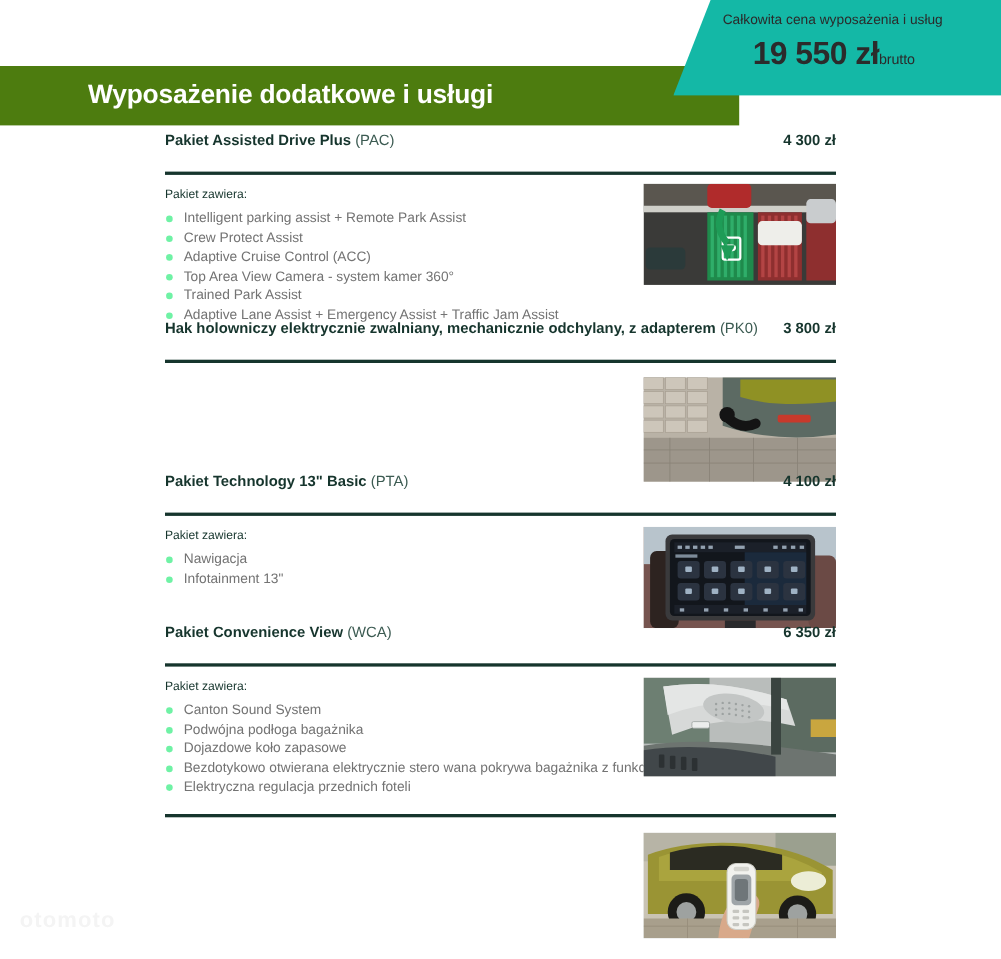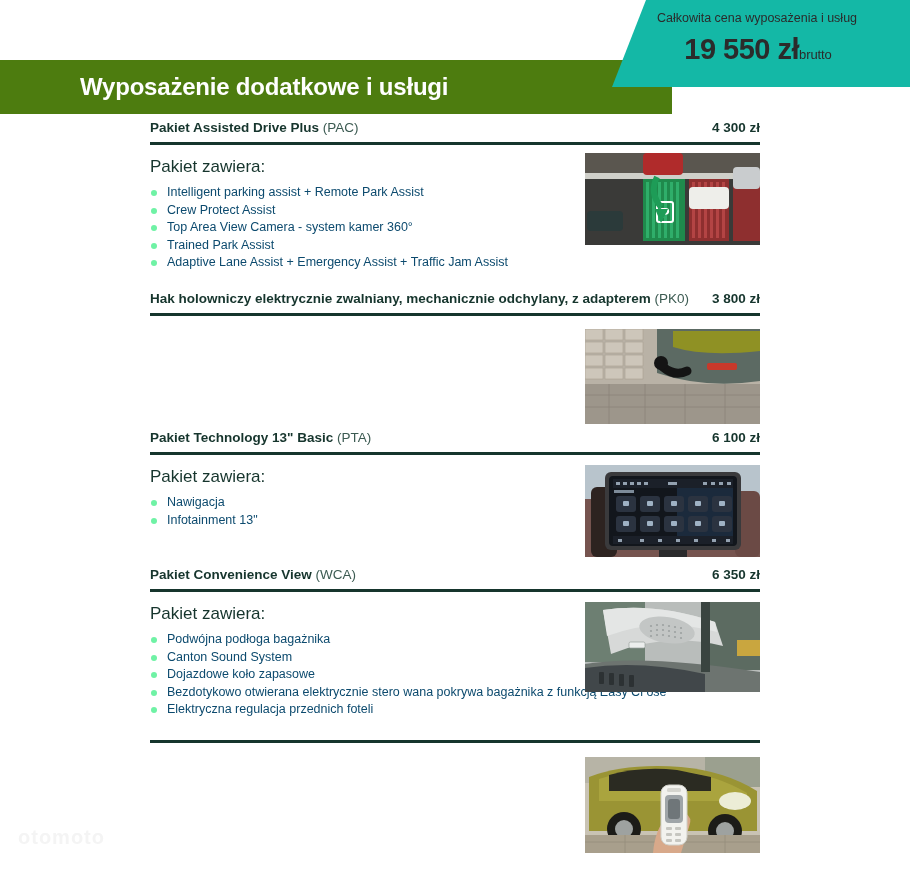--- a/index.html
+++ b/index.html
@@ -93,21 +93,21 @@
     width: 910px;
   }
   .section {
     position: relative;
     margin: 0 75px 0 75px;
   }
   .section-head {
     display: flex;
     align-items: baseline;
     justify-content: space-between;
-    padding-bottom: 6px;
+    padding-bottom: 20px;
   }
   .section-title {
     font-size: 13.5px;
     line-height: 17px;
     color: #16352d;
     white-space: nowrap;
   }
   .section-title .name {
     font-weight: bold;
   }
@@ -126,37 +126,37 @@
   .section-rule {
     height: 3px;
     background: #16352d;
     width: 100%;
   }
   .section-body {
     position: relative;
     min-height: 0;
   }
   .contains-label {
-    font-size: 17px;
+    font-size: 11px;
     color: #16352d;
     padding-top: 12px;
     padding-bottom: 7px;
   }
   ul.feature-list {
     list-style: none;
     margin: 0;
     padding: 0;
     max-width: 545px;
   }
   ul.feature-list li {
     position: relative;
     padding-left: 17px;
     font-size: 12.5px;
     line-height: 17.5px;
-    color: #0c4a6e;
+    color: #737373;
   }
   ul.feature-list li .bullet {
     position: absolute;
     left: 1px;
     top: 6px;
     width: 6px;
     height: 6px;
     border-radius: 50%;
     background: #6ff2a5;
   }
@@ -209,20 +209,21 @@
       <div class="section-head">
         <div class="section-title"><span class="name">Pakiet Assisted Drive Plus</span> <span class="code">(PAC)</span></div>
         <div class="section-price">4 300 zł</div>
       </div>
       <div class="section-rule"></div>
       <div class="section-body" style="height: 150px;">
         <div class="contains-label">Pakiet zawiera:</div>
         <ul class="feature-list">
           <li><span class="bullet"></span><span>Intelligent parking assist + Remote Park Assist</span></li>
           <li><span class="bullet"></span><span>Crew Protect Assist</span></li>
+          <li><span class="bullet"></span><span>Adaptive Cruise Control (ACC)</span></li>
           <li><span class="bullet"></span><span>Top Area View Camera - system kamer 360°</span></li>
           <li><span class="bullet"></span><span>Trained Park Assist</span></li>
           <li><span class="bullet"></span><span>Adaptive Lane Assist + Emergency Assist + Traffic Jam Assist</span></li>
         </ul>
         <div class="thumb thumb-1">
     <svg viewBox="0 0 175 92" preserveAspectRatio="none">
       <rect width="175" height="92" fill="#3a3a38"></rect>
       <rect x="0" y="0" width="175" height="20" fill="#5a564f"></rect>
       <rect x="0" y="20" width="175" height="6" fill="#cfcfc9"></rect>
       <rect x="58" y="26" width="42" height="62" fill="#1f8a4c"></rect>
@@ -294,21 +295,21 @@
       <rect x="122" y="34" width="30" height="7" rx="2" fill="#c8392b"></rect>
       <path d="M78 38 q12 10 24 4" stroke="#141414" stroke-width="9" fill="none" stroke-linecap="round"></path>
       <circle cx="76" cy="34" r="7" fill="#141414"></circle>
     </svg>
         </div>
       </div>
     </div>
     <div class="section" style="position: absolute; left: 75px; right: 75px; top: 337px;">
       <div class="section-head">
         <div class="section-title"><span class="name">Pakiet Technology 13" Basic</span> <span class="code">(PTA)</span></div>
-        <div class="section-price">6 100 zł</div>
+        <div class="section-price">4 100 zł</div>
       </div>
       <div class="section-rule"></div>
       <div class="section-body" style="height: 118px;">
         <div class="contains-label">Pakiet zawiera:</div>
         <ul class="feature-list">
           <li><span class="bullet"></span><span>Nawigacja</span></li>
           <li><span class="bullet"></span><span>Infotainment 13"</span></li>
         </ul>
         <div class="thumb thumb-3">
     <svg viewBox="0 0 175 92" preserveAspectRatio="none">
@@ -375,22 +376,22 @@
     </div>
     <div class="section" style="position: absolute; left: 75px; right: 75px; top: 474px;">
       <div class="section-head">
         <div class="section-title"><span class="name">Pakiet Convenience View</span> <span class="code">(WCA)</span></div>
         <div class="section-price">6 350 zł</div>
       </div>
       <div class="section-rule"></div>
       <div class="section-body" style="height: 155px;">
         <div class="contains-label">Pakiet zawiera:</div>
         <ul class="feature-list">
+          <li><span class="bullet"></span><span>Canton Sound System</span></li>
           <li><span class="bullet"></span><span>Podwójna podłoga bagażnika</span></li>
-          <li><span class="bullet"></span><span>Canton Sound System</span></li>
           <li><span class="bullet"></span><span>Dojazdowe koło zapasowe</span></li>
           <li><span class="bullet"></span><span>Bezdotykowo otwierana elektrycznie stero wana pokrywa bagażnika z funkcją Easy Cl ose</span></li>
           <li><span class="bullet"></span><span>Elektryczna regulacja przednich foteli</span></li>
         </ul>
         <div class="thumb thumb-4">
     <svg viewBox="0 0 175 90" preserveAspectRatio="none">
       <rect width="175" height="90" fill="#b9bdbb"></rect>
       <rect x="0" y="0" width="60" height="60" fill="#6d7f72"></rect>
       <rect x="116" y="0" width="59" height="68" fill="#5c6b61"></rect>
       <path d="M18 8 Q70 0 130 20 L138 44 Q80 30 26 52 Z" fill="#d7d9d8"></path>

